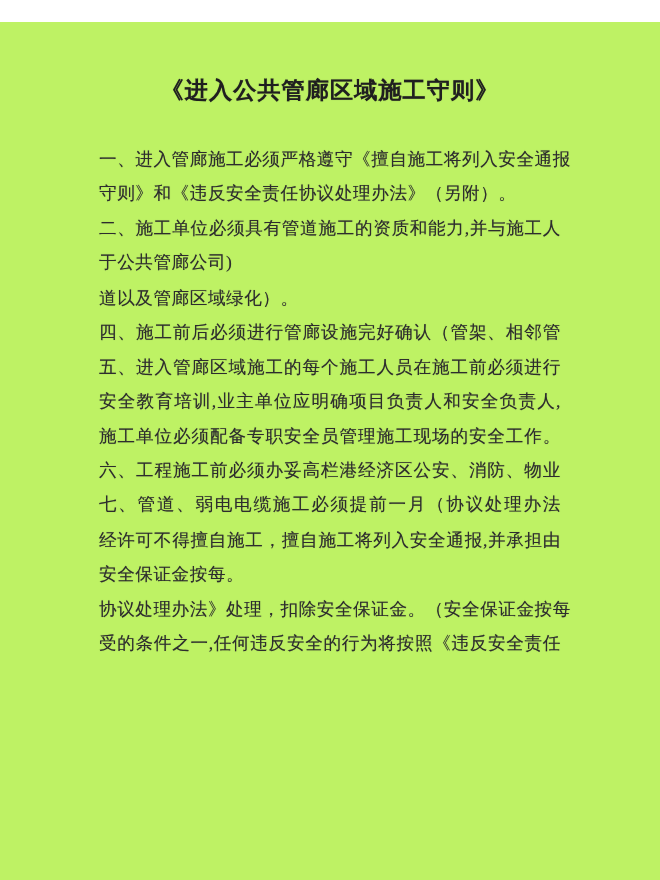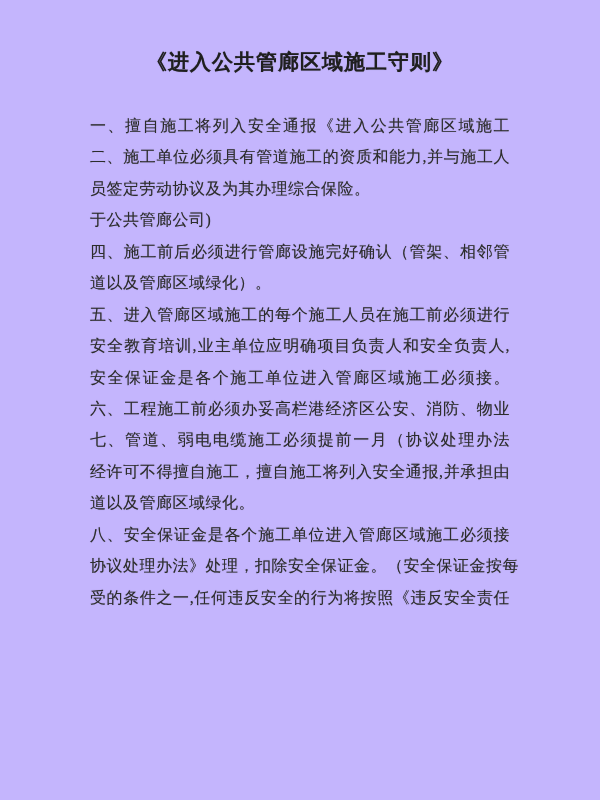--- a/index.html
+++ b/index.html
@@ -47,33 +47,32 @@
     text-shadow: 0 0 0.7px rgba(60,60,60,0.5);
   }
   .line.fill {
     text-align: justify;
     text-align-last: justify;
   }
 </style>
 </head>
 <body>
 
-<div class="doc-page" style="background: #c4b5fd;">
+<div class="doc-page" style="background: #bef264; margin-top: 20px;">
   <h1 class="doc-title">《进入公共管廊区域施工守则》</h1>
   <div class="doc-body" style="color: rgb(45, 45, 45);">
-      <div class="line fill">一、擅自施工将列入安全通报《进入公共管廊区域施工</div>
+      <div class="line fill">一、进入管廊施工必须严格遵守《擅自施工将列入安全通报</div>
+      <div class="line">守则》和《违反安全责任协议处理办法》（另附）。</div>
       <div class="line fill">二、施工单位必须具有管道施工的资质和能力,并与施工人</div>
-      <div class="line">员签定劳动协议及为其办理综合保险。</div>
       <div class="line">于公共管廊公司)</div>
+      <div class="line">道以及管廊区域绿化）。</div>
       <div class="line fill">四、施工前后必须进行管廊设施完好确认（管架、相邻管</div>
-      <div class="line">道以及管廊区域绿化）。</div>
       <div class="line fill">五、进入管廊区域施工的每个施工人员在施工前必须进行</div>
       <div class="line fill">安全教育培训,业主单位应明确项目负责人和安全负责人,</div>
-      <div class="line fill">安全保证金是各个施工单位进入管廊区域施工必须接。</div>
+      <div class="line fill">施工单位必须配备专职安全员管理施工现场的安全工作。</div>
       <div class="line fill">六、工程施工前必须办妥高栏港经济区公安、消防、物业</div>
       <div class="line fill">七、管道、弱电电缆施工必须提前一月（协议处理办法</div>
       <div class="line fill">经许可不得擅自施工，擅自施工将列入安全通报,并承担由</div>
-      <div class="line">道以及管廊区域绿化。</div>
-      <div class="line fill">八、安全保证金是各个施工单位进入管廊区域施工必须接</div>
+      <div class="line">安全保证金按每。</div>
       <div class="line fill">协议处理办法》处理，扣除安全保证金。（安全保证金按每</div>
       <div class="line fill">受的条件之一,任何违反安全的行为将按照《违反安全责任</div>
     </div>
 </div>
 
 </body></html>

